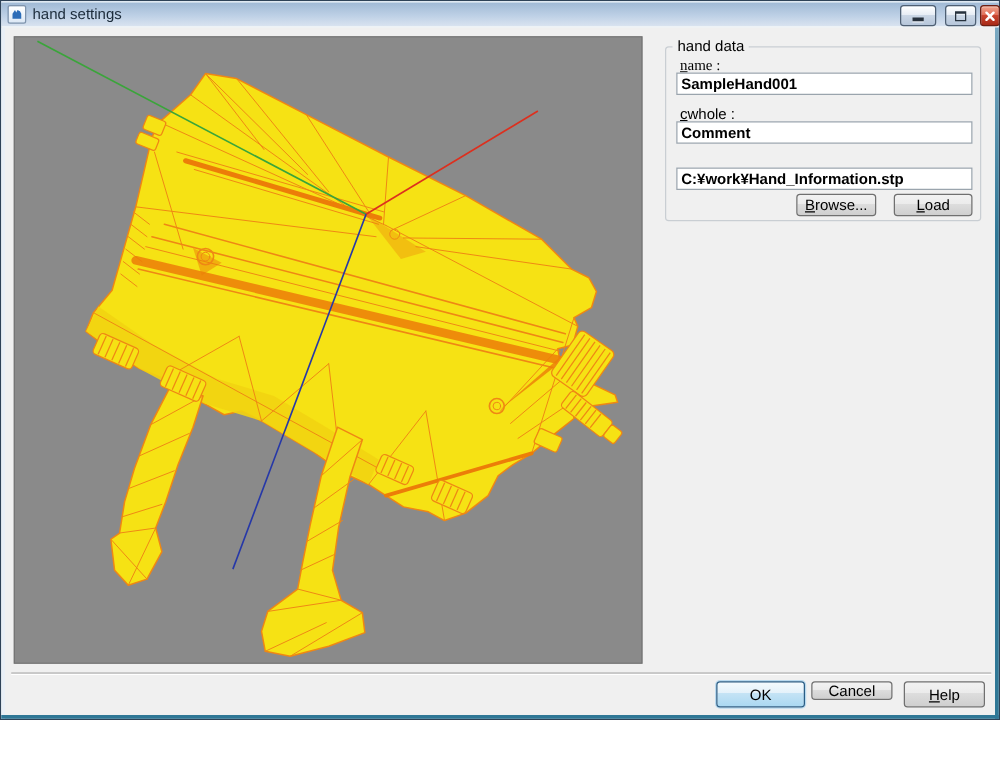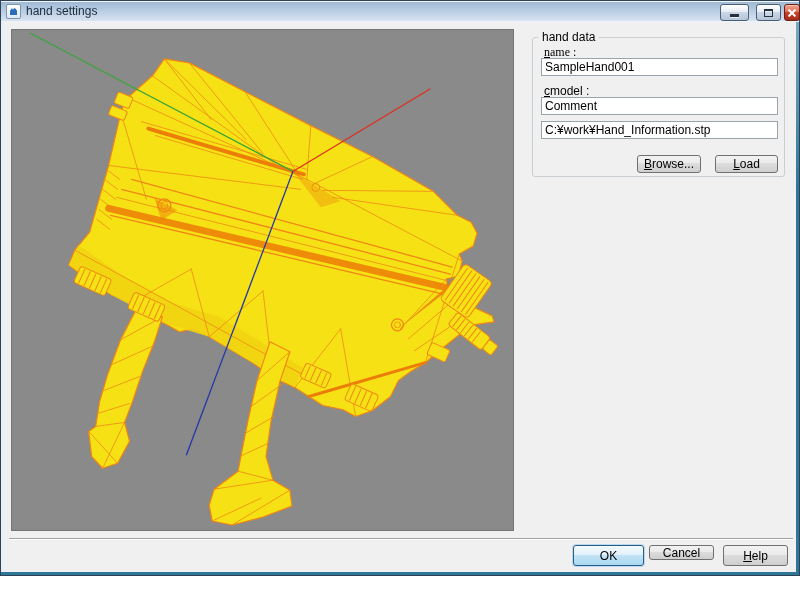--- a/index.html
+++ b/index.html
@@ -32,21 +32,21 @@
 
   .viewport{position:absolute;left:10px;top:28px;width:503px;height:502px;border:1px solid #757575;background:#8a8a8a;}
   .viewport svg{display:block;}
 
   .groupbox{position:absolute;left:531px;top:36px;width:253px;height:140px;border:1px solid #c9ced3;border-radius:3px;}
   .group-legend{position:absolute;left:537px;top:29px;background:#f0f0f0;padding:0 4px;}
 
   .fld-label{position:absolute;left:543px;}
   .mn{text-decoration:underline;}
   .textbox{position:absolute;left:540px;width:237px;height:18px;border:1px solid #9aa4ad;background:#ffffff;
-    font-family:"Liberation Sans",sans-serif;font-size:12px;padding:1px 3px;color:#000;}
+    font-family:"Liberation Sans",sans-serif;font-size:12px;padding:1px 3px;color:#000;font-weight:bold;}
 
   .btn{position:absolute;display:flex;align-items:center;justify-content:center;
     border:1px solid #707070;border-radius:3px;color:#000;
     background:linear-gradient(#f2f2f2,#ebebeb 45%,#dddddd 46%,#cfcfcf);
     font-family:"Liberation Sans",sans-serif;font-size:12px;cursor:default;}
   .btn-browse{left:636px;top:154px;width:64px;height:18px;}
   .btn-load{left:714px;top:154px;width:63px;height:18px;text-align:center;}
 
   .separator{position:absolute;left:8px;top:537px;width:784px;height:0;border-top:1px solid #a3a3a3;border-bottom:1px solid #ffffff;}
 
@@ -240,24 +240,24 @@
       </g>
     </svg>
   </div>
 
   <div class="groupbox"></div>
   <span class="group-legend">hand data</span>
 
   <span class="fld-label" style="top:44px;font-family:Liberation Serif, serif;"><span class="mn">n</span><span>ame :</span></span>
   <input class="textbox" style="top: 57px;" value="SampleHand001">
 
-  <span class="fld-label" style="top:83px;"><span class="mn">c</span><span>model :</span></span>
+  <span class="fld-label" style="top:83px;"><span class="mn">c</span><span>whole :</span></span>
   <input class="textbox" style="top: 96px;" value="Comment">
 
-  <input class="textbox" style="top: 120px;" value="C:¥work¥Hand_Information.stp">
+  <input class="textbox" style="top: 133px;" value="C:¥work¥Hand_Information.stp">
 
   <button class="btn btn-browse">
       <span><span class="mn">B</span><span>rowse...</span></span>
     </button>
   <button class="btn btn-load">
       <span><span class="mn">L</span><span>oad</span></span>
     </button>
 
   <div class="separator"></div>
   <button class="btn btn-ok">

